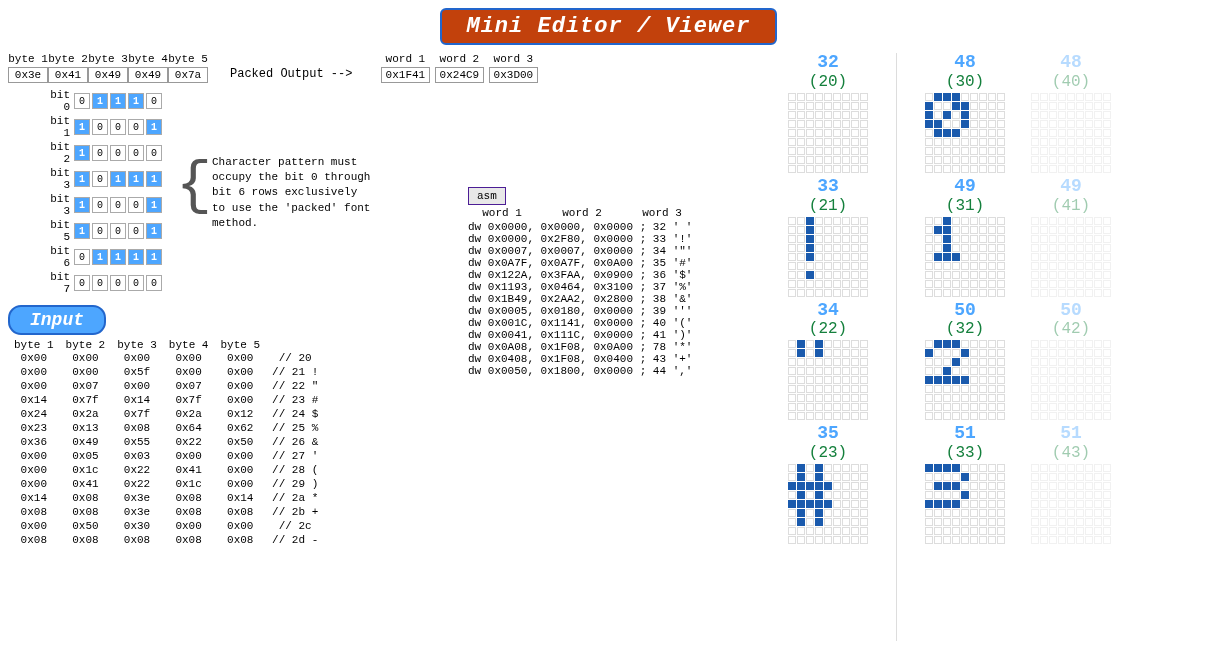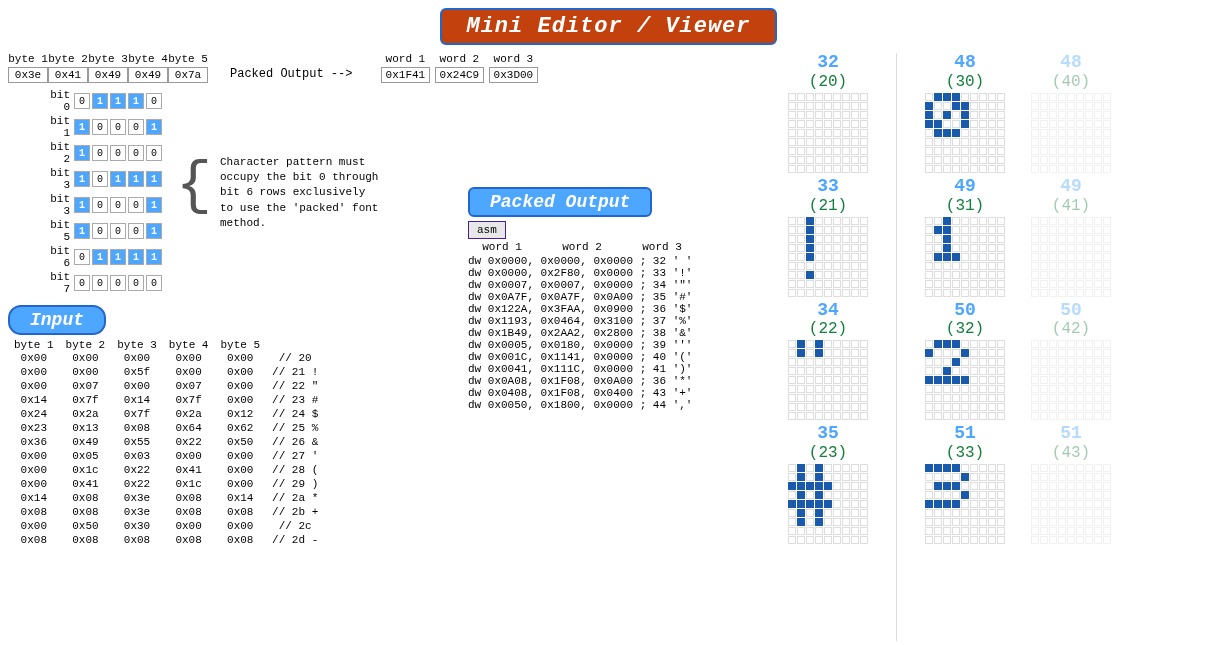--- a/index.html
+++ b/index.html
@@ -142,21 +142,20 @@
       display: flex;
       align-items: center;
       margin-left: 8px;
       font-size: 24px;
       color: #555;
     }
     .bit-note {
       font-size: 11px;
       color: #000;
       max-width: 160px;
-      margin-left: 8px;
       line-height: 1.4;
       display: flex;
       align-items: center;
     }
 
     
     .section-header {
       display: inline-block;
       background: #4da6ff;
       border: 2px solid #2266cc;
@@ -540,41 +539,40 @@
           </tbody>
       </table>
     </div>
   </div>
 
   <div class="middle-panel">
 
     <div style="height:130px;"></div>
 
     <div class="packed-output-section">
-      <div class="packed-header">Packed Output</div>
       <div>
         <span class="asm-tab">asm</span>
       </div>
       <div style="display:flex;gap:20px;margin-bottom:2px;padding-left:4px;">
         <span style="font-size:11px;width:60px;text-align:center;">word 1</span>
         <span style="font-size:11px;width:60px;text-align:center;">word 2</span>
         <span style="font-size:11px;width:60px;text-align:center;">word 3</span>
       </div>
       <div id="output-rows" style="font-size:11px;font-family:'Courier New',monospace;">
           <div>dw 0x0000, 0x0000, 0x0000 ; 32 ' '</div>
           <div>dw 0x0000, 0x2F80, 0x0000 ; 33 '!'</div>
           <div>dw 0x0007, 0x0007, 0x0000 ; 34 '"'</div>
           <div>dw 0x0A7F, 0x0A7F, 0x0A00 ; 35 '#'</div>
           <div>dw 0x122A, 0x3FAA, 0x0900 ; 36 '$'</div>
           <div>dw 0x1193, 0x0464, 0x3100 ; 37 '%'</div>
           <div>dw 0x1B49, 0x2AA2, 0x2800 ; 38 '&amp;'</div>
           <div>dw 0x0005, 0x0180, 0x0000 ; 39 '''</div>
           <div>dw 0x001C, 0x1141, 0x0000 ; 40 '('</div>
           <div>dw 0x0041, 0x111C, 0x0000 ; 41 ')'</div>
-          <div>dw 0x0A08, 0x1F08, 0x0A00 ; 36 '*'</div>
+          <div>dw 0x0A08, 0x1F08, 0x0A00 ; 78 '*'</div>
           <div>dw 0x0408, 0x1F08, 0x0400 ; 43 '+'</div>
           <div>dw 0x0050, 0x1800, 0x0000 ; 44 ','</div>
         </div>
     </div>
   </div>
 
   <div class="right-panel" id="right-panel">
 
   <div class="char-col">
         <div class="char-block">

